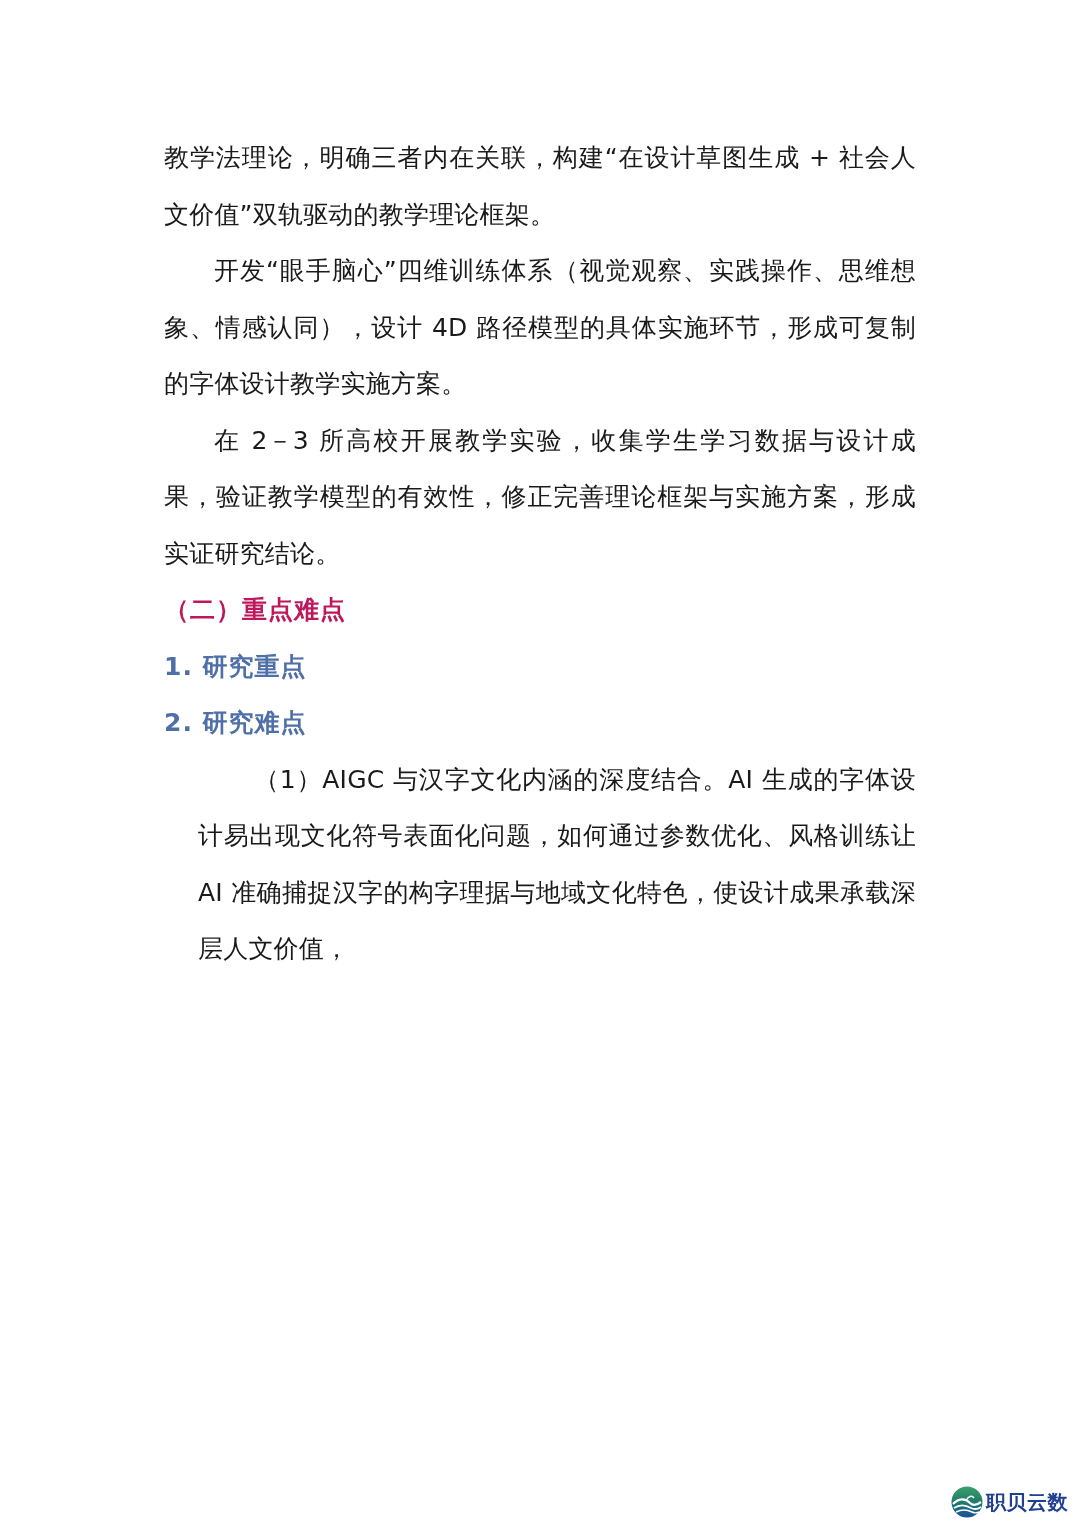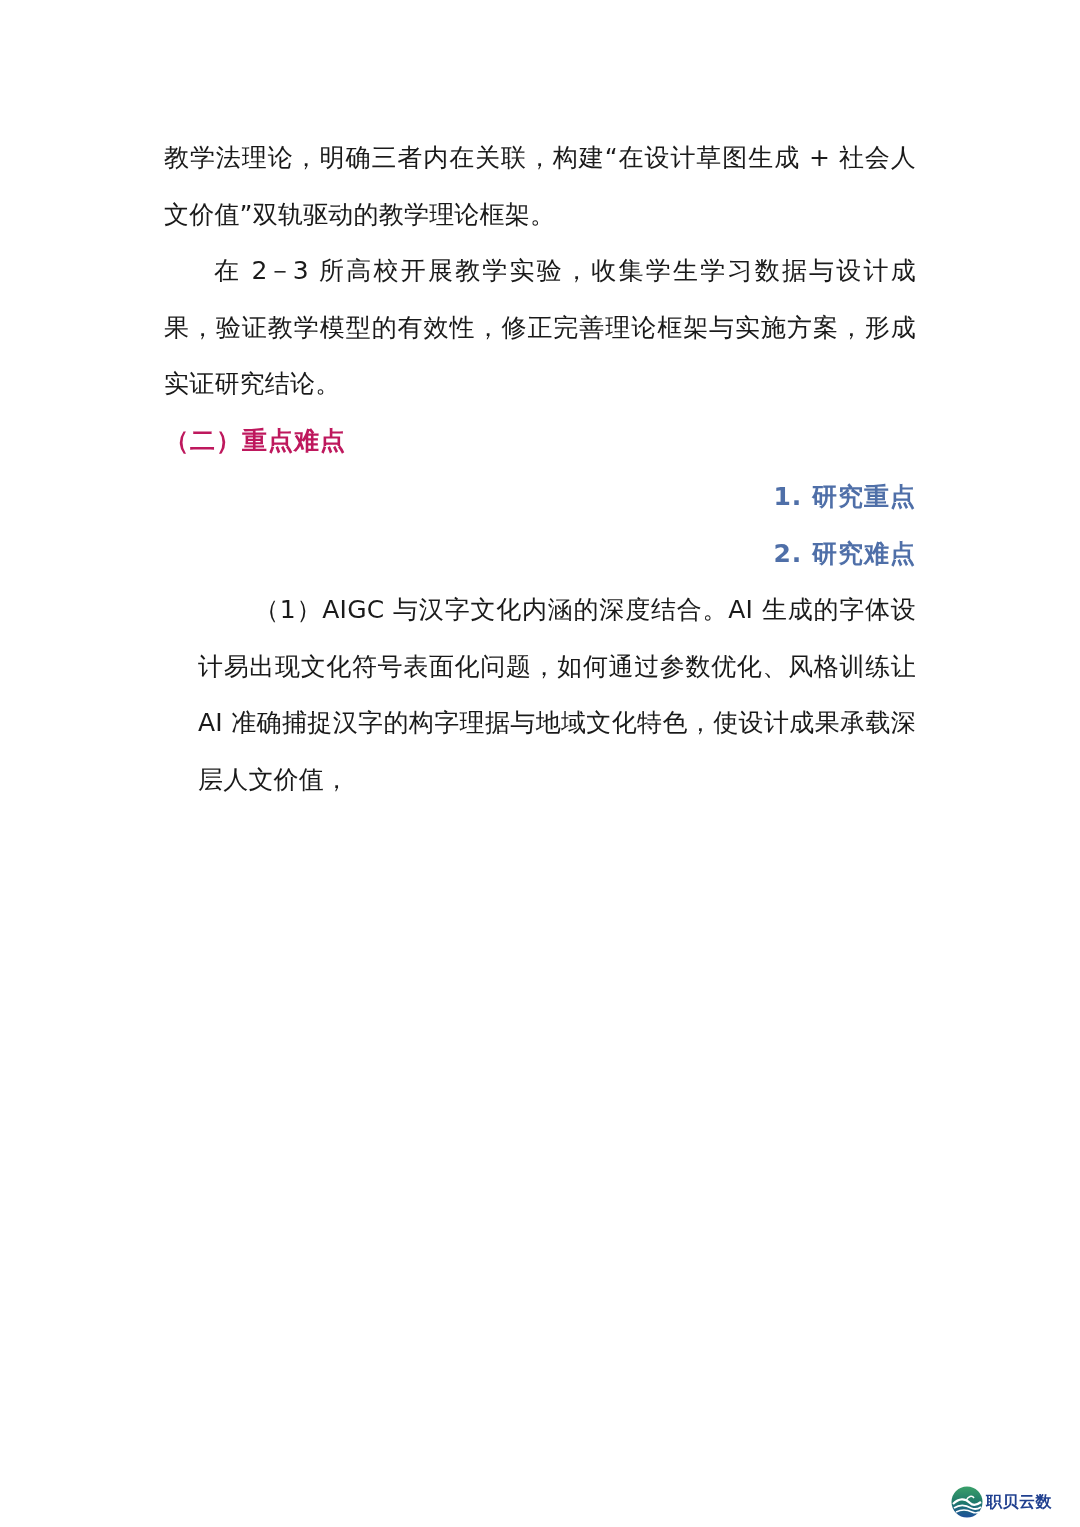--- a/index.html
+++ b/index.html
@@ -37,47 +37,47 @@
       margin: 0;
       color: #be185d;
       letter-spacing: 1px;
     }
     .h-sub {
       font-size: 25px;
       line-height: 56.5px;
       margin: 0;
       color: #4f6fa8;
       letter-spacing: 1px;
-      text-align: right;
     }
     .logo {
       position: absolute;
       left: 950px;
       top: 1483px;
       height: 38px;
       display: flex;
       align-items: center;
       gap: 2px;
     }
     .logo-mark {
       width: 34px;
       height: 34px;
     }
     .logo-text {
-      font-size: 16px;
+      font-size: 20px;
       font-weight: bold;
       color: #1f3f8f;
       letter-spacing: 0.5px;
     }
   </style>
 </head>
 <body>
 
 <div class="page">
   <p class="para">教学法理论，明确三者内在关联，构建“在设计草图生成 + 社会人文价值”双轨驱动的教学理论框架。</p>
+  <p class="para indent">开发“眼手脑心”四维训练体系（视觉观察、实践操作、思维想象、情感认同），设计 4D 路径模型的具体实施环节，形成可复制的字体设计教学实施方案。</p>
   <p class="para indent">在 2－3 所高校开展教学实验，收集学生学习数据与设计成果，验证教学模型的有效性，修正完善理论框架与实施方案，形成实证研究结论。</p>
 
   <h2 class="h-section">（二）重点难点</h2>
 
   <h3 class="h-sub">1. 研究重点</h3>
 
   <h3 class="h-sub">2. 研究难点</h3>
   <p class="para indent-deep">（1）AIGC 与汉字文化内涵的深度结合。AI 生成的字体设计易出现文化符号表面化问题，如何通过参数优化、风格训练让 AI 准确捕捉汉字的构字理据与地域文化特色，使设计成果承载深层人文价值，</p>
 </div>
 

